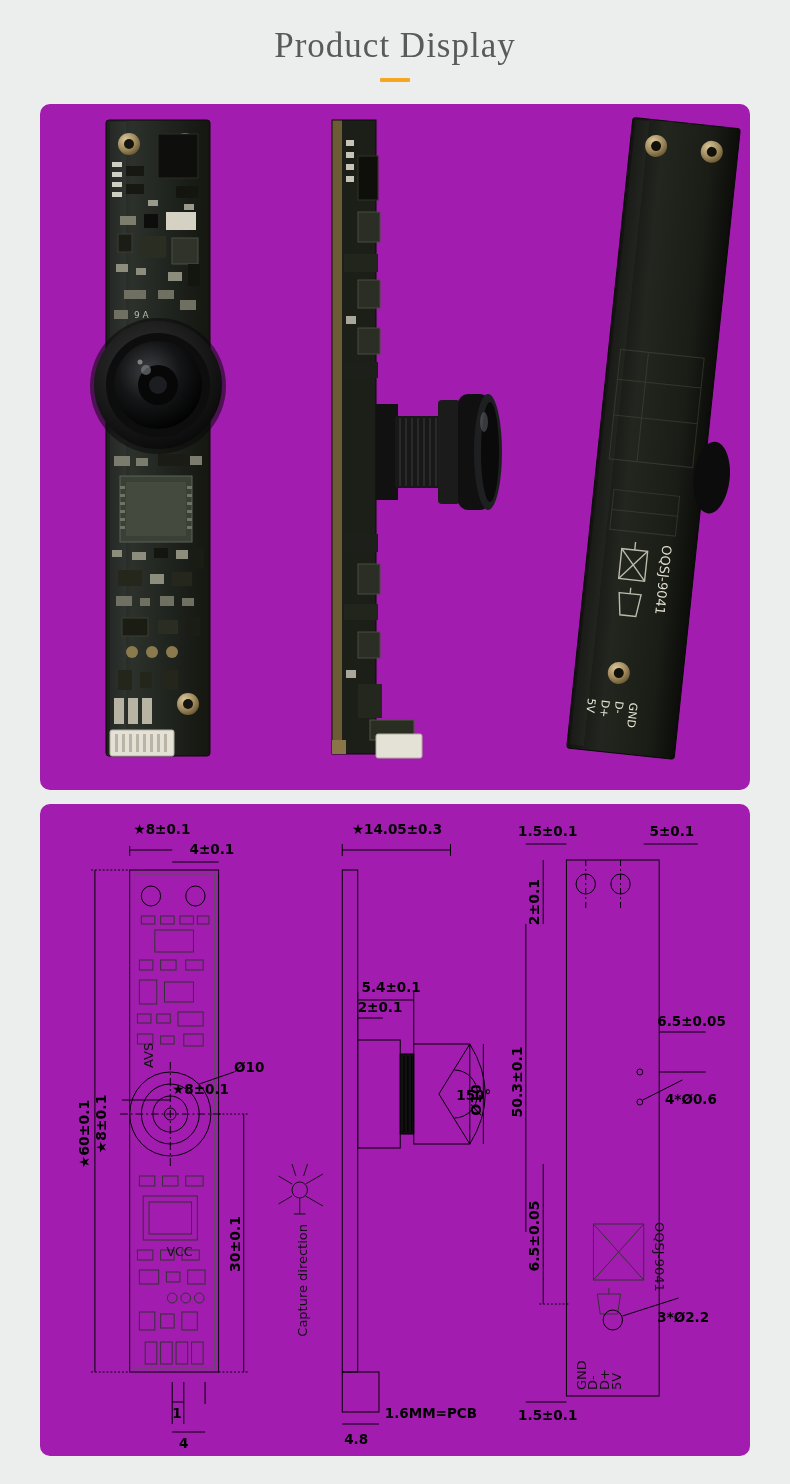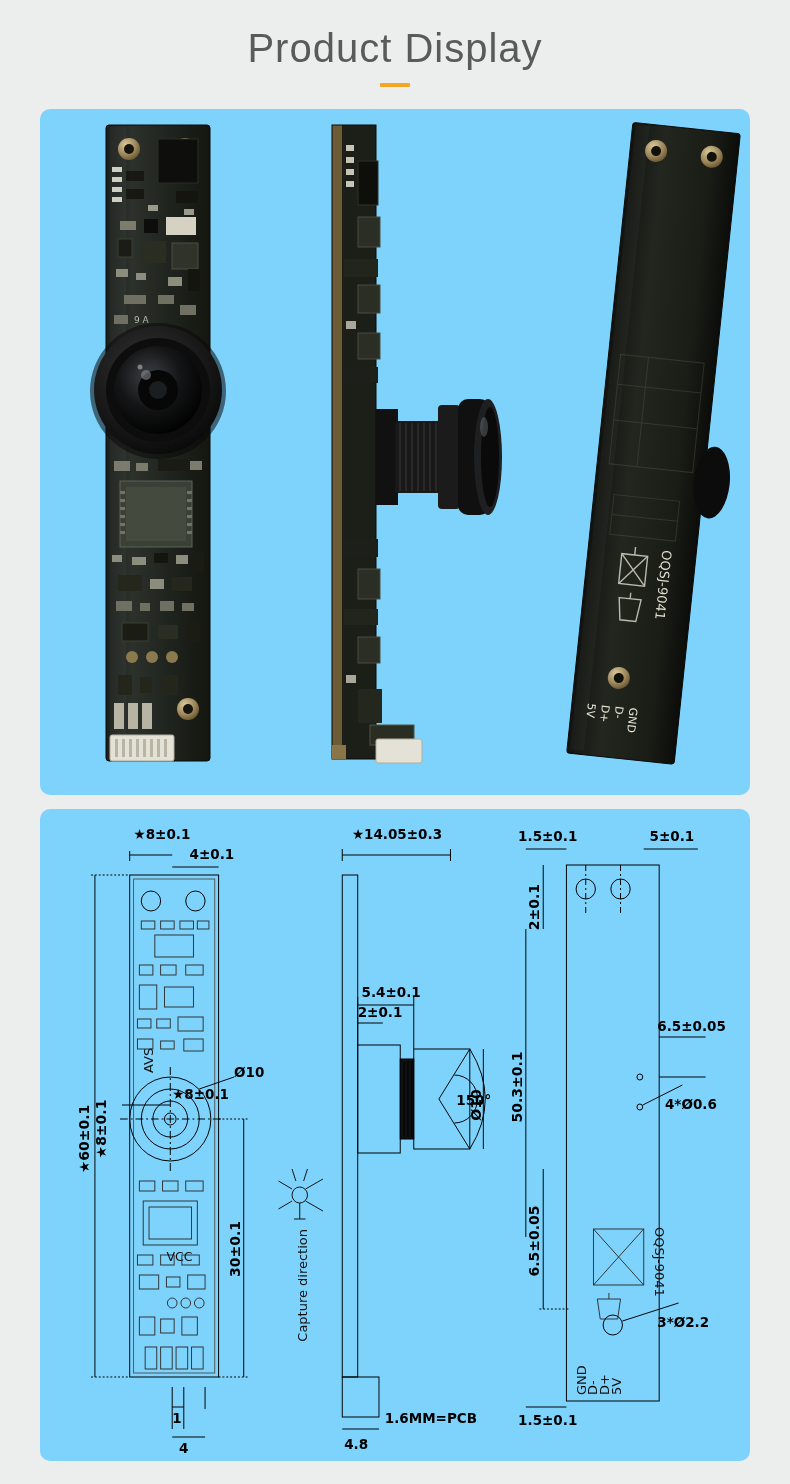--- a/index.html
+++ b/index.html
@@ -13,37 +13,37 @@
     font-family: "Liberation Sans", sans-serif;
     overflow: hidden;
   }
   .page {
     position: relative;
     width: 790px;
     height: 1484px;
   }
   .title {
     text-align: center;
-    font-size: 40px;
+    font-size: 35px;
     color: #5a5a5a;
     font-weight: normal;
     letter-spacing: 1px;
     padding-top: 26px;
     margin: 0;
-    font-family: Liberation Sans, sans-serif;
+    font-family: Liberation Serif, serif;
   }
   .title-underline {
     width: 30px;
     height: 4px;
     background: #f5a623;
     margin: 12px auto 0 auto;
     border-radius: 1px;
   }
   .card {
-    background: #7dd3fc;
+    background: #a21caf;
     border-radius: 10px;
     margin: 0 40px;
     box-sizing: border-box;
     padding-left: 24px;
   }
   .photo-card {
     margin-top: 22px;
     height: 686px;
     position: relative;
     overflow: hidden;

